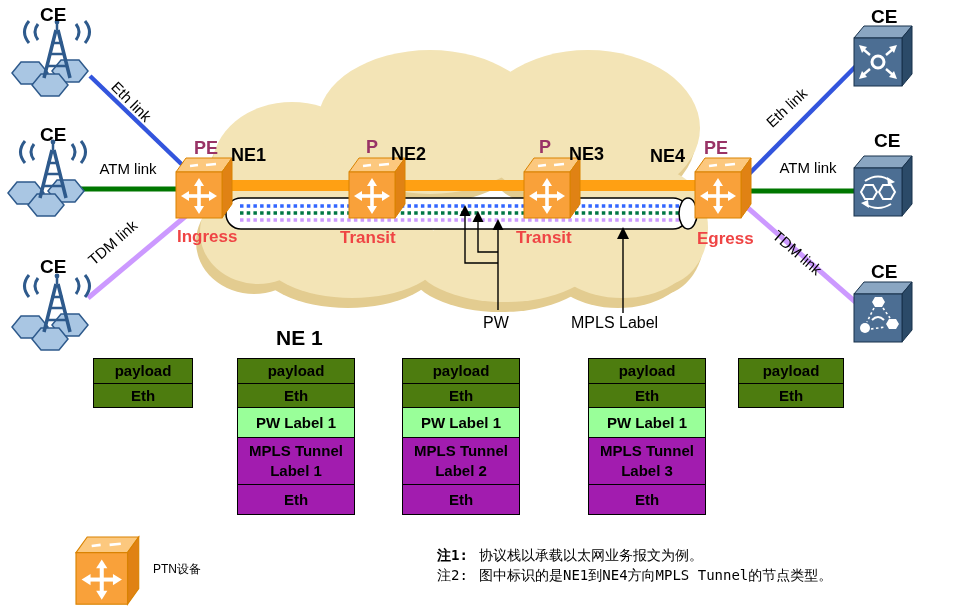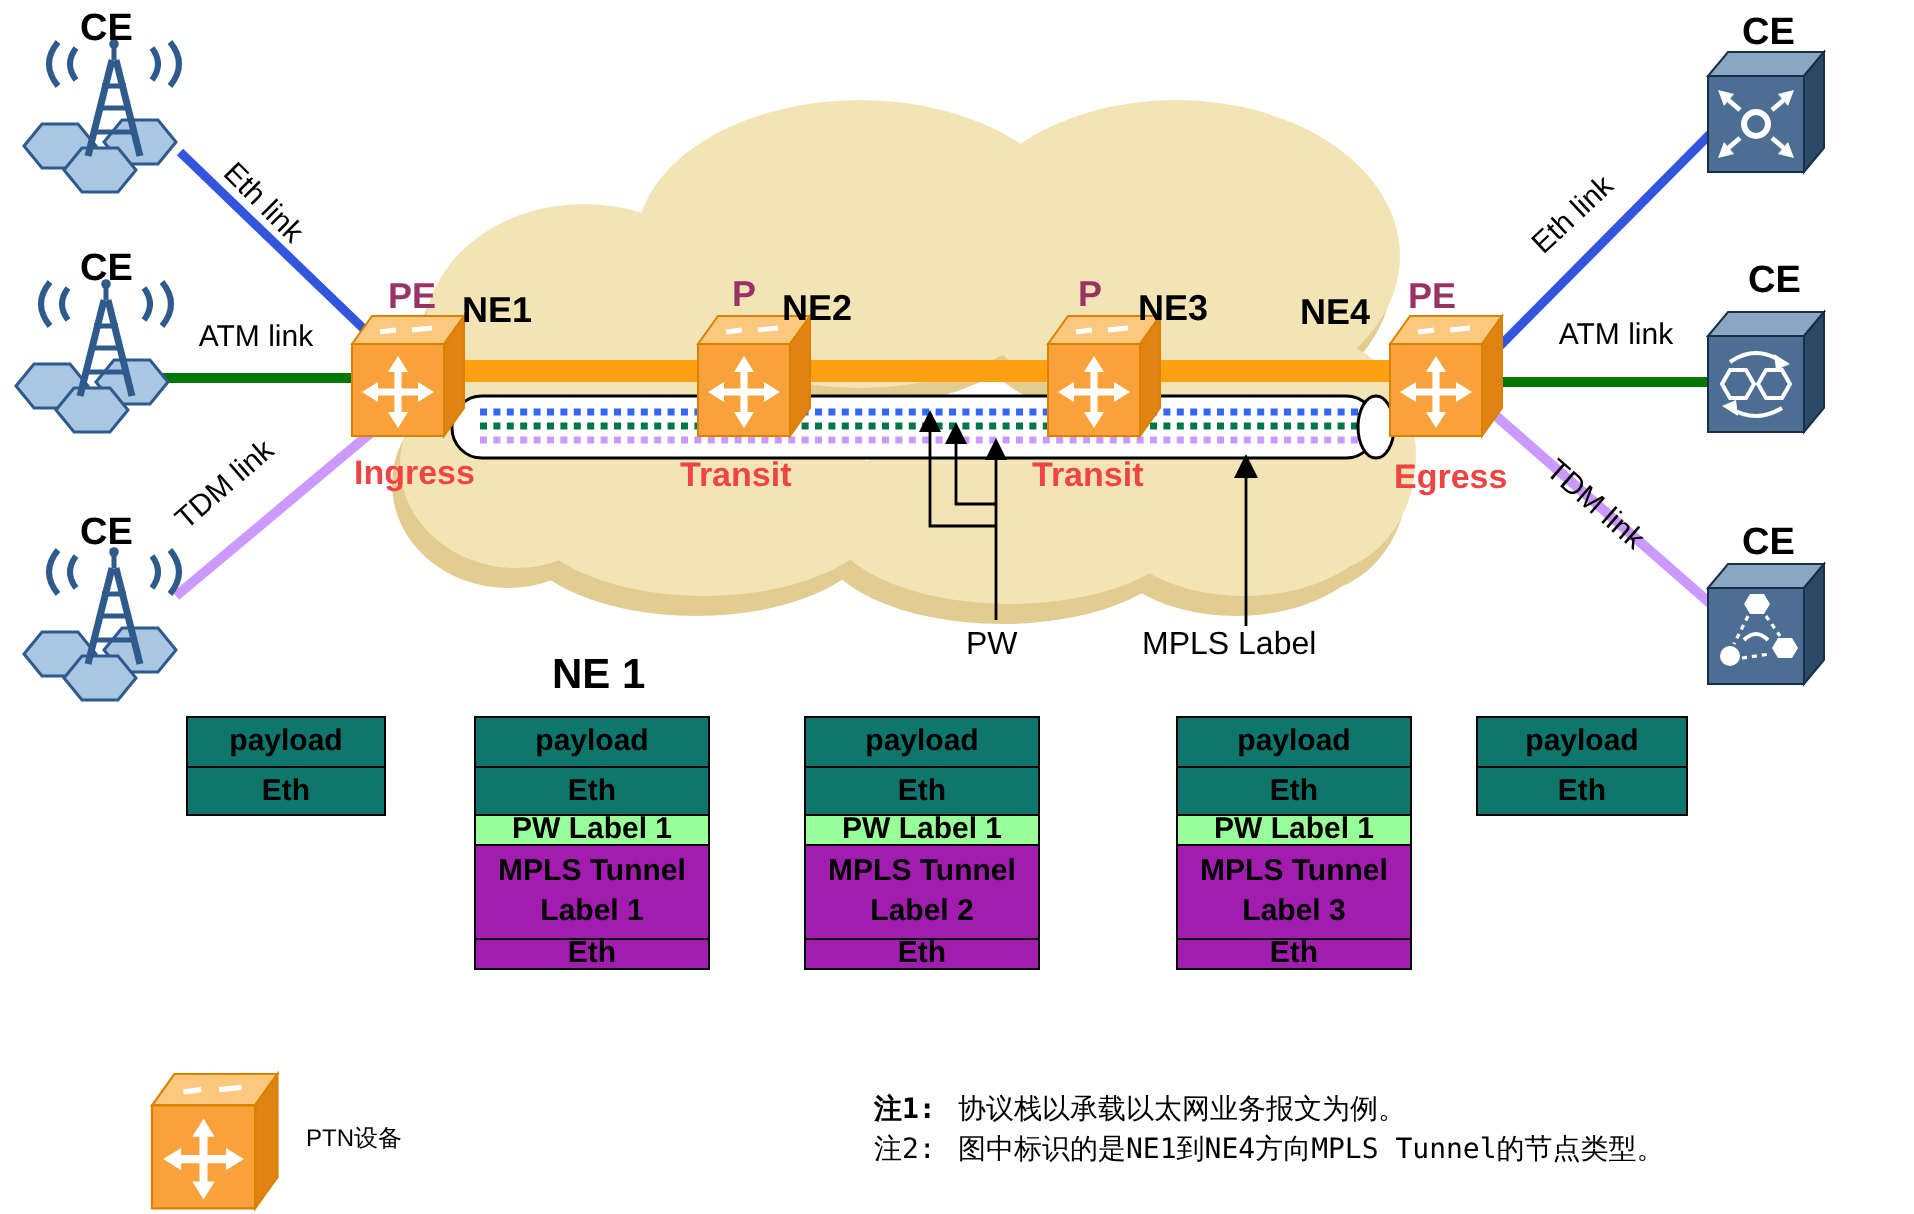--- a/index.html
+++ b/index.html
@@ -16,22 +16,22 @@
   .rm41{transform:translate(-50%,-50%) rotate(-41deg);}
   .rm43{transform:translate(-50%,-50%) rotate(-43deg);}
   .r41{transform:translate(-50%,-50%) rotate(41deg);}
   .ann{font-size:16px;}
   .heading{font-weight:bold;font-size:21px;}
   .legendlbl{font-size:12px;}
   .stack{position:absolute;border:1px solid #000;box-sizing:border-box;}
   .cell{display:flex;align-items:center;justify-content:center;text-align:center;
         font-weight:bold;font-size:15px;line-height:20px;border-top:1px solid #000;box-sizing:border-box;}
   .cell:first-child{border-top:none;}
-  .h24{height:24px}.h25{height:15px}.h46{height:47px}
-  .cy{background:#0f766e}.cg{background:#99FF99}.cb{background:#a21caf}
+  .h24{height:24px}.h25{height:30px}.h46{height:47px}
+  .cy{background:#4d7c0f}.cg{background:#99FF99}.cb{background:#a21caf}
   .notes{position:absolute;left:437px;top:545px;font-family:"DejaVu Sans Mono", monospace;font-size:14px;line-height:20px;}
   .noterow{white-space:nowrap;}
   .ntag{display:inline-block;min-width:42px;}
   .ntag1{font-weight:bold;}
 </style>
 </head>
 <body>
 
 <div class="stage">
 

